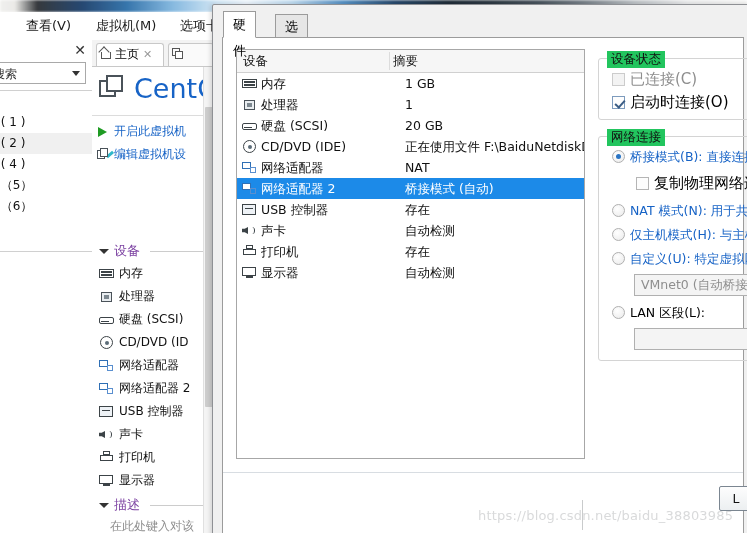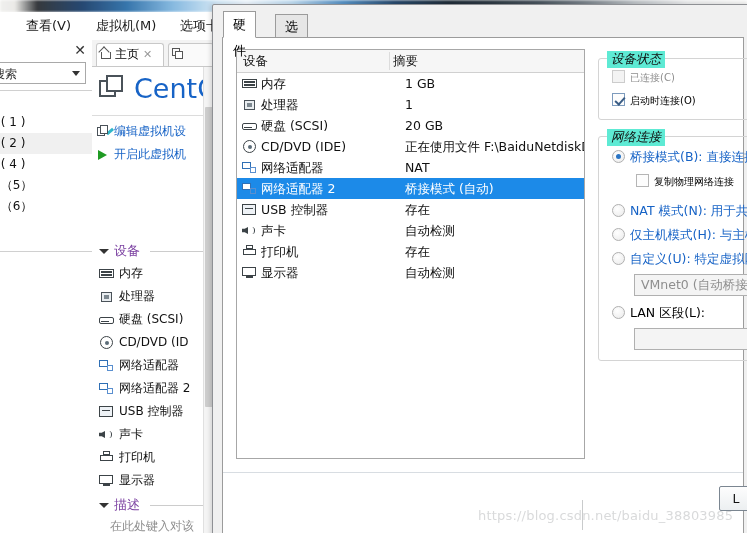--- a/index.html
+++ b/index.html
@@ -417,33 +417,32 @@
   .grp {
     position: absolute;
     border: 1px solid #d4d4d4;
     border-radius: 3px;
     background: transparent;
     box-sizing: border-box;
   }
   .grp > .legend {
     position: absolute;
     top: -8px; left: 8px;
-    background: #5eead4;
+    background: #22c55e;
     padding: 0 4px;
     font-size: 12.5px;
     color: #111;
     white-space: nowrap;
-    font-style: italic;
   }
   .grp-status { left: 375px; top: 20px; width: 210px; height: 62px; }
   .grp-net    { left: 375px; top: 98px; width: 210px; height: 225px; }
 
   .cbrow {
     position: absolute;
-    font-size: 10px;
+    font-size: 15px;
     white-space: nowrap;
     cursor: default;
   }
   .cbox {
     display: inline-block;
     width: 13px; height: 13px;
     border: 1px solid #b5b5b5;
     background: #fdfdfd;
     vertical-align: -2px;
     margin-right: 5px;
@@ -583,28 +582,28 @@
         </div>
       </div>
 
       <div class="vmhead">
         <div class="bigicon"></div>
         <div class="vmname">CentO</div>
       </div>
 
       <div class="actionlist">
         <div class="act-row">
+          <span class="play-ico"></span>
+          <span>开启此虚拟机</span>
+        </div>
+        <div class="act-row">
           <span class="edit-ico">
               <span class="edit-pen"></span>
             </span>
           <span>编辑虚拟机设</span>
-        </div>
-        <div class="act-row">
-          <span class="play-ico"></span>
-          <span>开启此虚拟机</span>
         </div>
       </div>
 
       <div class="section" style="top:200px;">
         <div class="sec-head">
           <span class="tri"></span>
           <span>设备</span>
           <span class="rule"></span>
         </div>
         <div class="dev-row"><span class="dico ic-mem"></span><span>内存</span></div>

